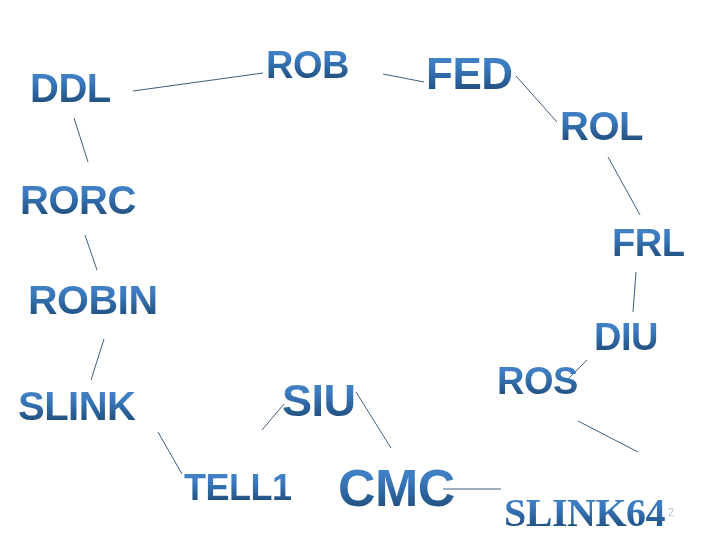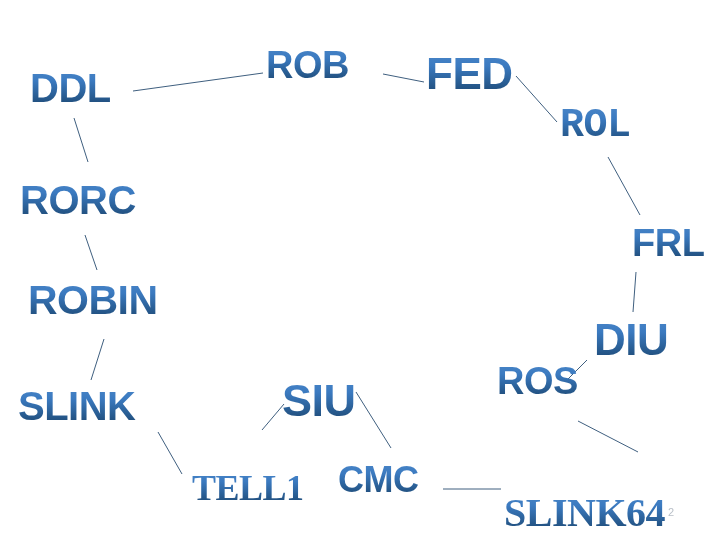--- a/index.html
+++ b/index.html
@@ -77,29 +77,29 @@
       <line x1="158" y1="432" x2="182" y2="474" stroke="#3F5F7F" stroke-width="1"></line>
       <line x1="104" y1="339" x2="91" y2="380" stroke="#3F5F7F" stroke-width="1"></line>
       <line x1="85" y1="235" x2="97" y2="270" stroke="#3F5F7F" stroke-width="1"></line>
       <line x1="74" y1="118" x2="88" y2="162" stroke="#3F5F7F" stroke-width="1"></line>
     </svg>
 
   <div id="nodes-layer">
       <div class="node" style="left: 30px; top: 68px; font-size: 40px;">DDL</div>
       <div class="node" style="left: 266px; top: 46px; font-size: 38px;">ROB</div>
       <div class="node" style="left: 426px; top: 52px; font-size: 44px; text-decoration: underline;">FED</div>
-      <div class="node" style="left: 560px; top: 106px; font-size: 40px; font-family: Liberation Mono, monospace;">ROL</div>
+      <div class="node" style="left: 560px; top: 106px; font-size: 40px;">ROL</div>
       <div class="node" style="left: 20px; top: 180px; font-size: 40px;">RORC</div>
-      <div class="node" style="left: 632px; top: 224px; font-size: 38px;">FRL</div>
+      <div class="node" style="left: 612px; top: 224px; font-size: 38px;">FRL</div>
       <div class="node" style="left: 28px; top: 280px; font-size: 41px;">ROBIN</div>
-      <div class="node" style="left: 594px; top: 318px; font-size: 44px;">DIU</div>
+      <div class="node" style="left: 594px; top: 318px; font-size: 38px;">DIU</div>
       <div class="node" style="left: 480px; top: 362px; font-size: 38px; margin-left: 17px;">ROS</div>
       <div class="node" style="left: 282px; top: 378px; font-size: 45px; text-align: right;">SIU</div>
       <div class="node" style="left: 18px; top: 386px; font-size: 40px;">SLINK</div>
-      <div class="node" style="left: 192px; top: 470px; font-size: 36px; font-family: Liberation Serif, serif;">TELL1</div>
-      <div class="node" style="left: 338px; top: 462px; font-size: 36px;">CMC</div>
+      <div class="node" style="left: 184px; top: 470px; font-size: 36px;">TELL1</div>
+      <div class="node" style="left: 338px; top: 462px; font-size: 52px;">CMC</div>
       <div class="node" style="left: 504px; top: 493px; font-size: 40px; font-family: Liberation Serif, serif;">SLINK64</div>
     </div>
 
 
   <div id="page-number">2</div>
 
 </div>
 
 </body></html>

